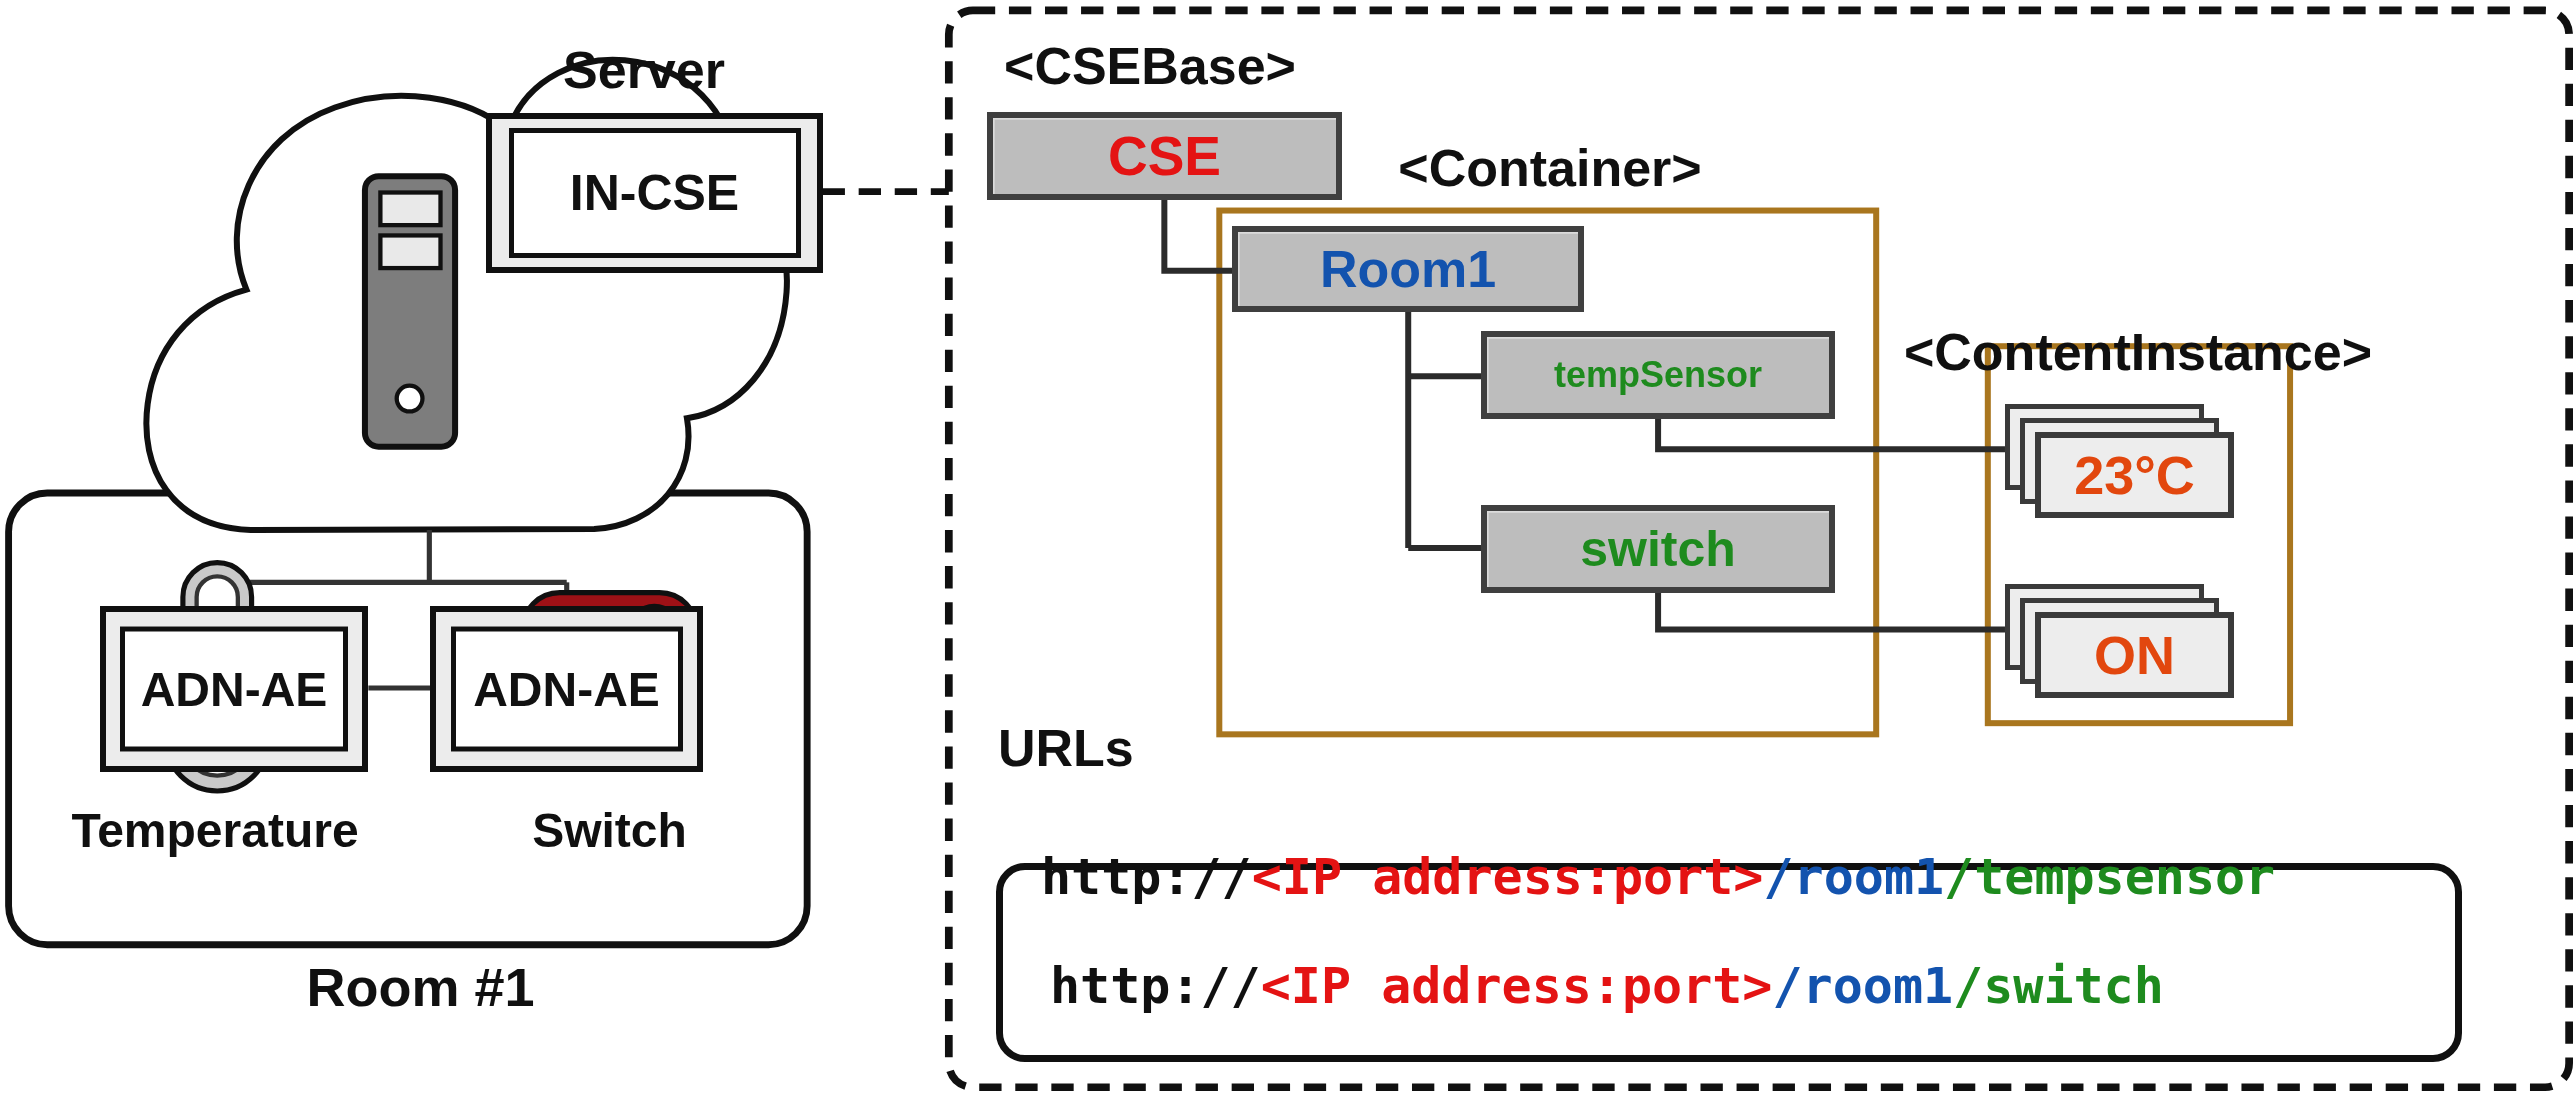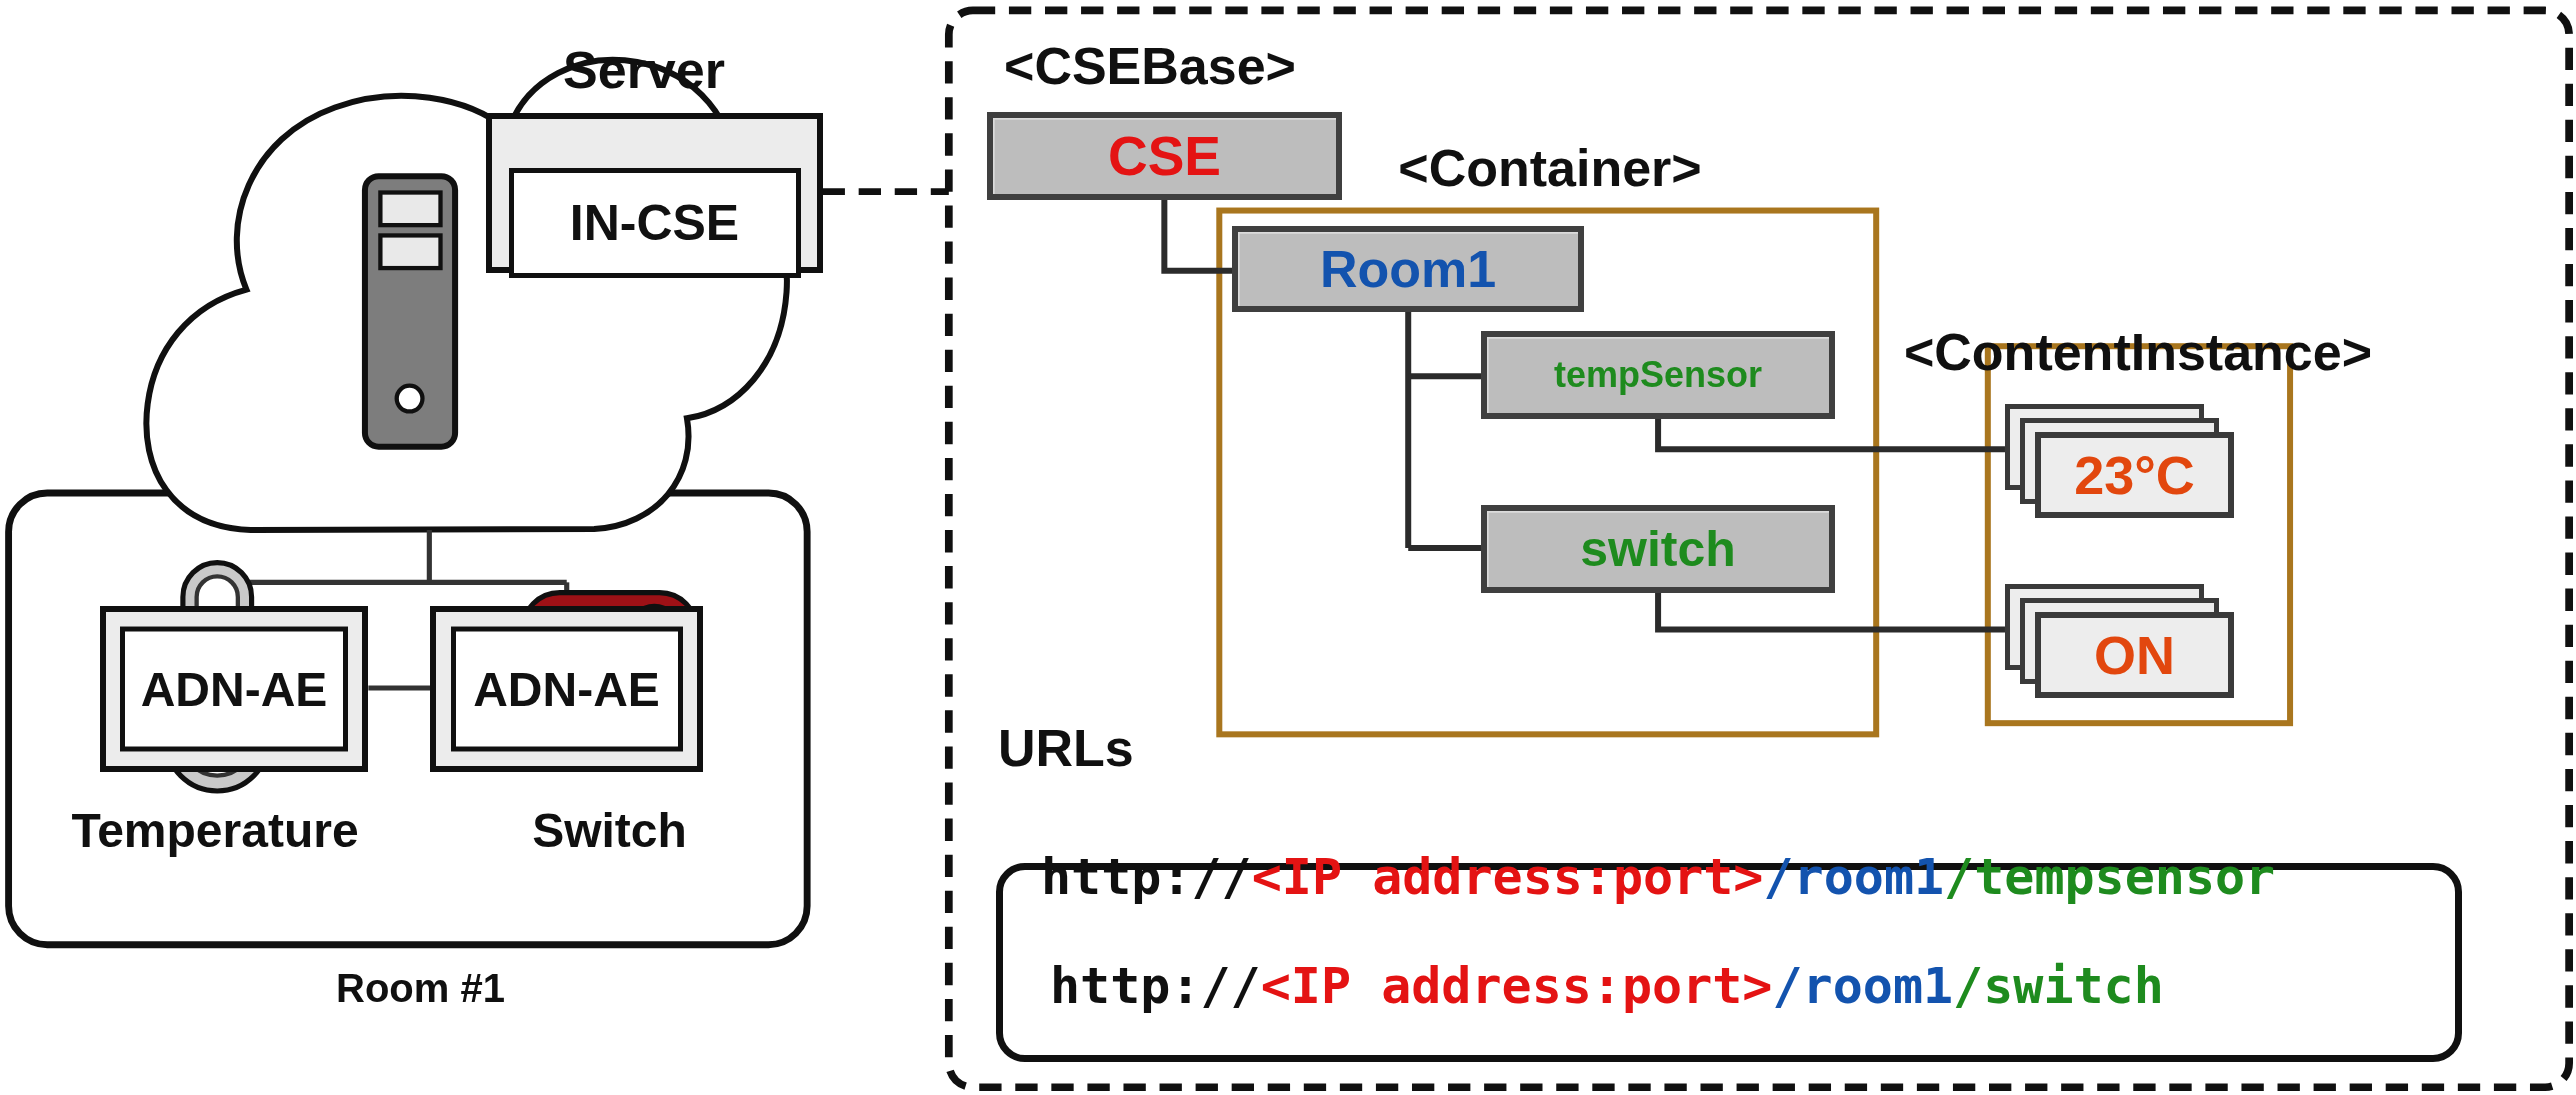--- a/index.html
+++ b/index.html
@@ -122,36 +122,36 @@
     </g>
     <g>
       <rect x="608" y="797" width="204" height="86" rx="43" fill="var(--toggle-green,#0b8a10)" stroke="#101010" stroke-width="6"></rect>
       <circle cx="659" cy="840" r="28" fill="#ffffff" stroke="#101010" stroke-width="6"></circle>
     </g>
   </svg>
 
   <div class="lbl" style="left:541px;top:43px;width:206px;height:55px;font-size:52px;">Server</div>
 
   <div class="monitor" style="left:486px;top:113px;width:337px;height:160px;">
-    <div class="screen" style="width:292px;height:110px;font-size:50px;margin-top:30px;">IN-CSE</div>
+    <div class="screen" style="width:292px;height:130px;font-size:50px;">IN-CSE</div>
   </div>
 
   <div class="monitor" style="left:100px;top:606px;width:268px;height:166px;">
     <div class="screen" style="width:228px;height:125px;font-size:48px;">ADN-AE</div>
   </div>
 
   <div class="monitor" style="left:430px;top:606px;width:273px;height:166px;">
     <div class="screen" style="width:232px;height:125px;font-size:48px;">ADN-AE</div>
   </div>
 
   <div class="lbl" style="left:52px;top:805px;width:326px;height:53px;font-size:48px;">Temperature</div>
 
   <div class="lbl" style="left:455px;top:805px;width:309px;height:53px;font-size:48px;">Switch</div>
 
-  <div class="lbl" style="left:240px;top:960px;width:361px;height:55px;font-size:40px;">Room #1</div>
+  <div class="lbl" style="left:240px;top:960px;width:361px;height:55px;font-size:54px;">Room #1</div>
 
   <div class="lbl" style="left:987px;top:39px;width:326px;height:55px;font-size:52px;">&lt;CSEBase&gt;</div>
 
   <div class="gbox" style="left:987px;top:112px;width:355px;height:88px;font-size:55px;color:var(--red-text,#e41313);border-width:6.9px;">
     <span>CSE</span>
   </div>
 
   <div class="lbl" style="left:1374px;top:141px;width:352px;height:55px;font-size:52px;">&lt;Container&gt;</div>
 
   <div class="gbox" style="left:1232px;top:226px;width:352px;height:86px;font-size:52px;color:var(--blue-text,#1353ae);">

